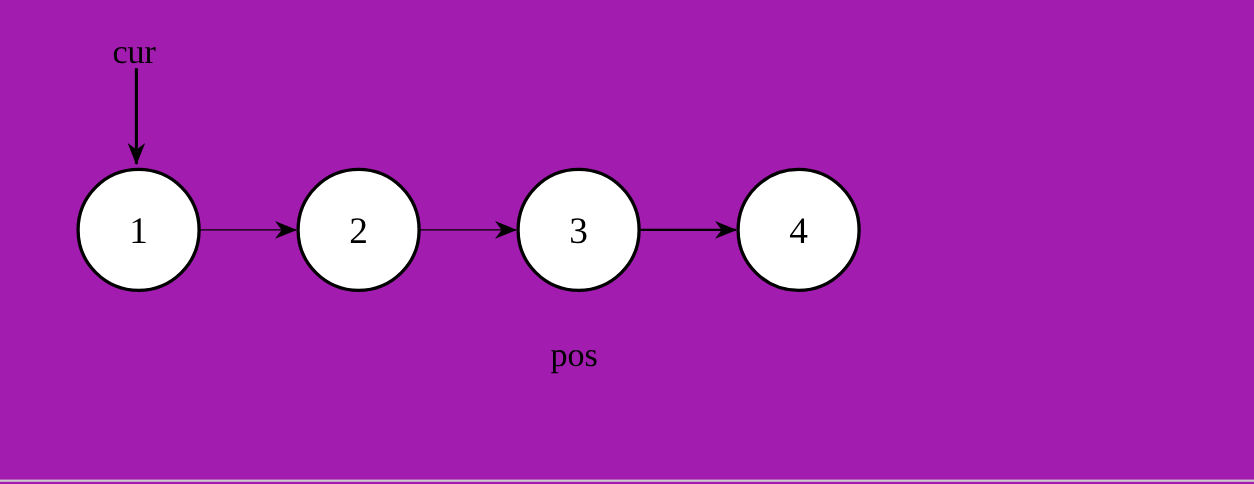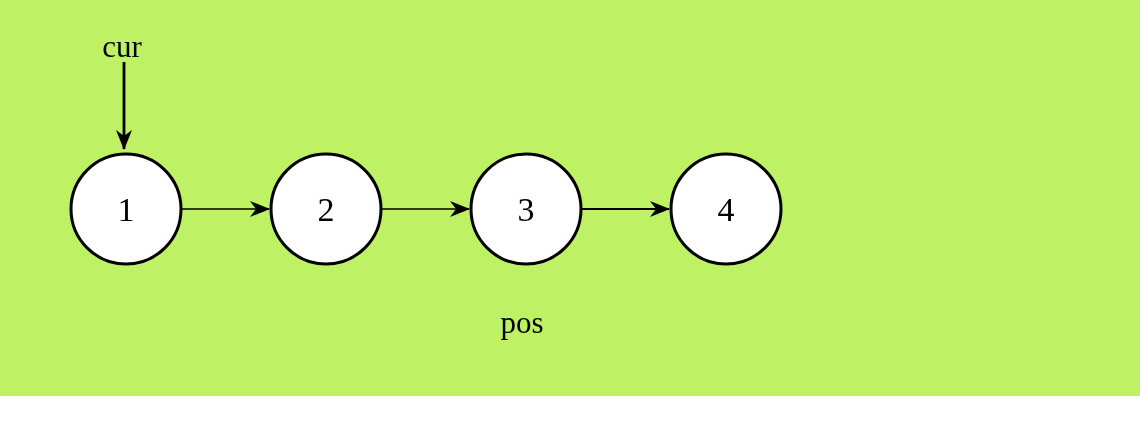--- a/index.html
+++ b/index.html
@@ -3,22 +3,22 @@
 <meta charset="utf-8">
 <style>
   html, body {
     margin: 0;
     padding: 0;
     background: #ffffff;
   }
   .canvas {
     position: relative;
     width: 1140px;
-    height: 396px;
-    background: #bef264;
+    height: 440px;
+    background: #a21caf;
     overflow: hidden;
   }
   svg {
     display: block;
   }
   .node-circle {
     fill: #ffffff;
     stroke: #000000;
     stroke-width: 3;
   }

